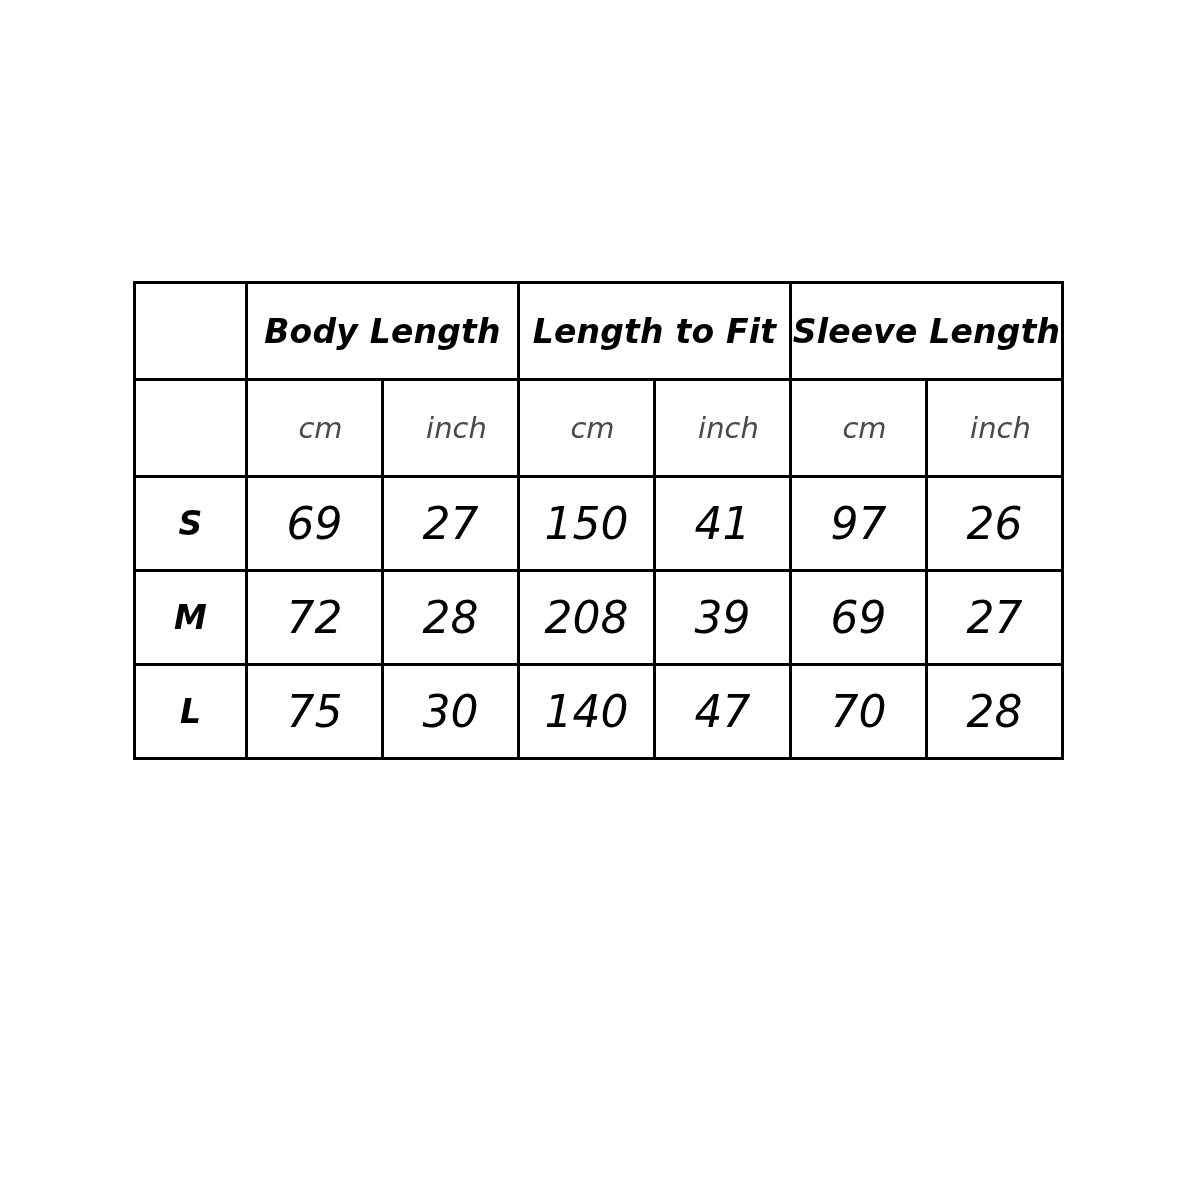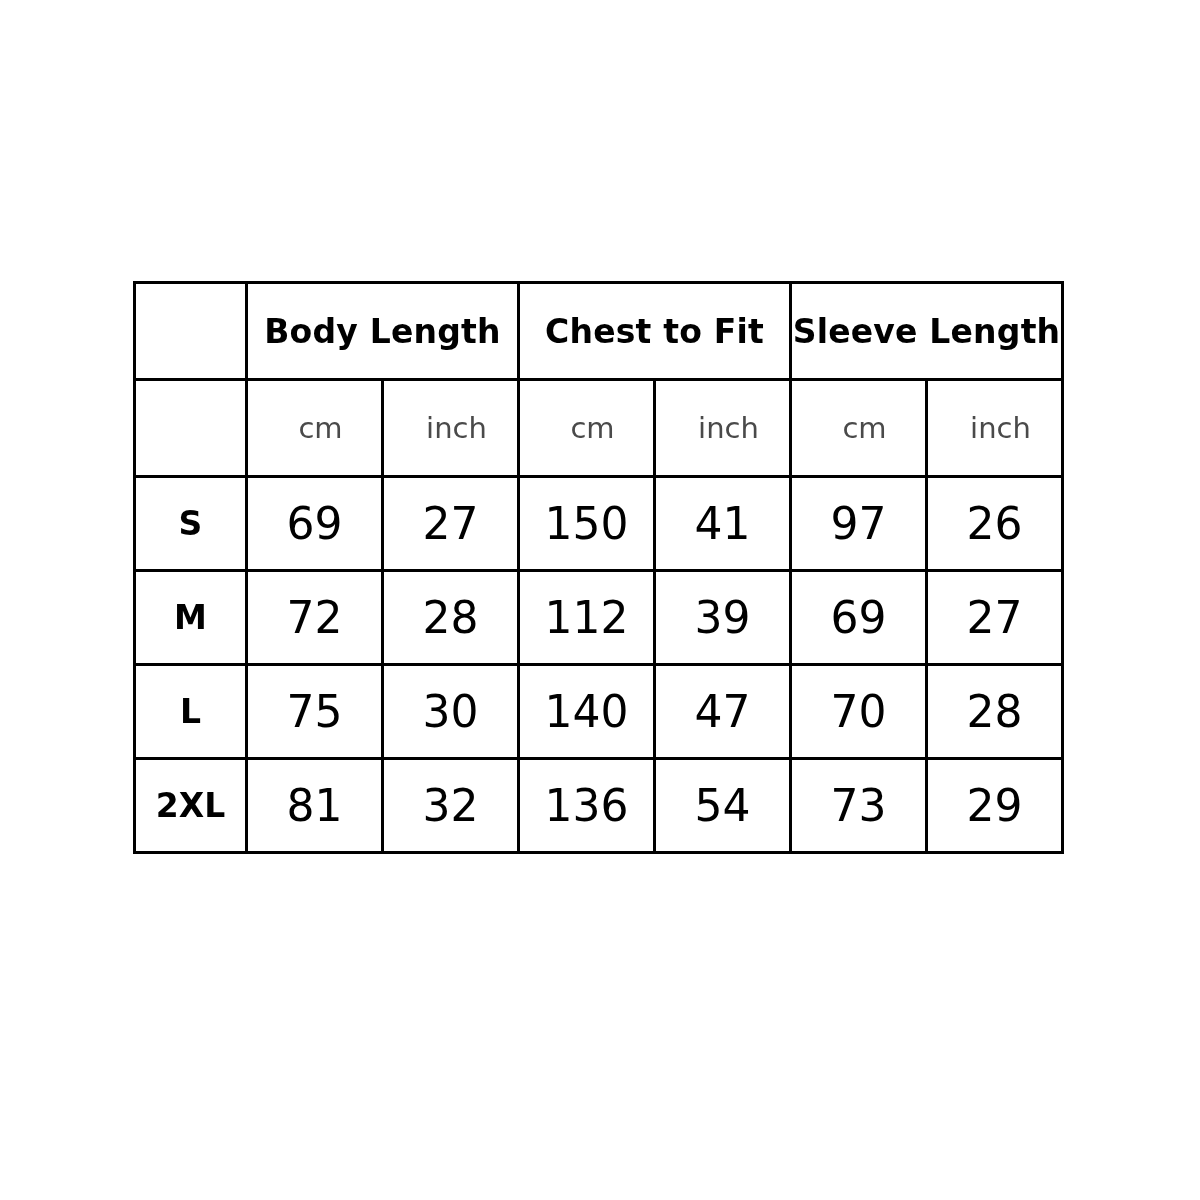--- a/index.html
+++ b/index.html
@@ -14,20 +14,21 @@
     color: #000000;
     position: relative;
     overflow: hidden;
   }
   .sheet {
     position: absolute;
     left: 0;
     top: 0;
     width: 1200px;
     height: 1077px;
+    font-style: italic;
   }
   table.size-table {
     position: absolute;
     left: 133px;
     top: 281px;
     border-collapse: collapse;
     table-layout: fixed;
   }
   table.size-table td,
   table.size-table th {
@@ -83,21 +84,21 @@
       <col class="c-unit">
       <col class="c-unit">
       <col class="c-unit">
       <col class="c-unit">
       <col class="c-unit">
     </colgroup>
     <thead>
       <tr class="group-row">
         <td class="corner-blank"></td>
         <th colspan="2">Body Length</th>
-        <th colspan="2">Chest to Fit</th>
+        <th colspan="2">Length to Fit</th>
         <th colspan="2">Sleeve Length</th>
       </tr>
       <tr class="unit-row">
         <td class="corner-blank"></td>
         <td>cm</td>
         <td>inch</td>
         <td>cm</td>
         <td>inch</td>
         <td>cm</td>
         <td>inch</td>
@@ -110,39 +111,30 @@
         <td>27</td>
         <td>150</td>
         <td>41</td>
         <td>97</td>
         <td>26</td>
       </tr>
       <tr class="data-row">
         <td class="size-label">M</td>
         <td>72</td>
         <td>28</td>
-        <td>112</td>
+        <td>208</td>
         <td>39</td>
         <td>69</td>
         <td>27</td>
       </tr>
       <tr class="data-row">
         <td class="size-label">L</td>
         <td>75</td>
         <td>30</td>
         <td>140</td>
         <td>47</td>
         <td>70</td>
         <td>28</td>
       </tr>
-      <tr class="data-row">
-        <td class="size-label">2XL</td>
-        <td>81</td>
-        <td>32</td>
-        <td>136</td>
-        <td>54</td>
-        <td>73</td>
-        <td>29</td>
-      </tr>
     </tbody>
   </table>
 
 </div>
 
 </body></html>

